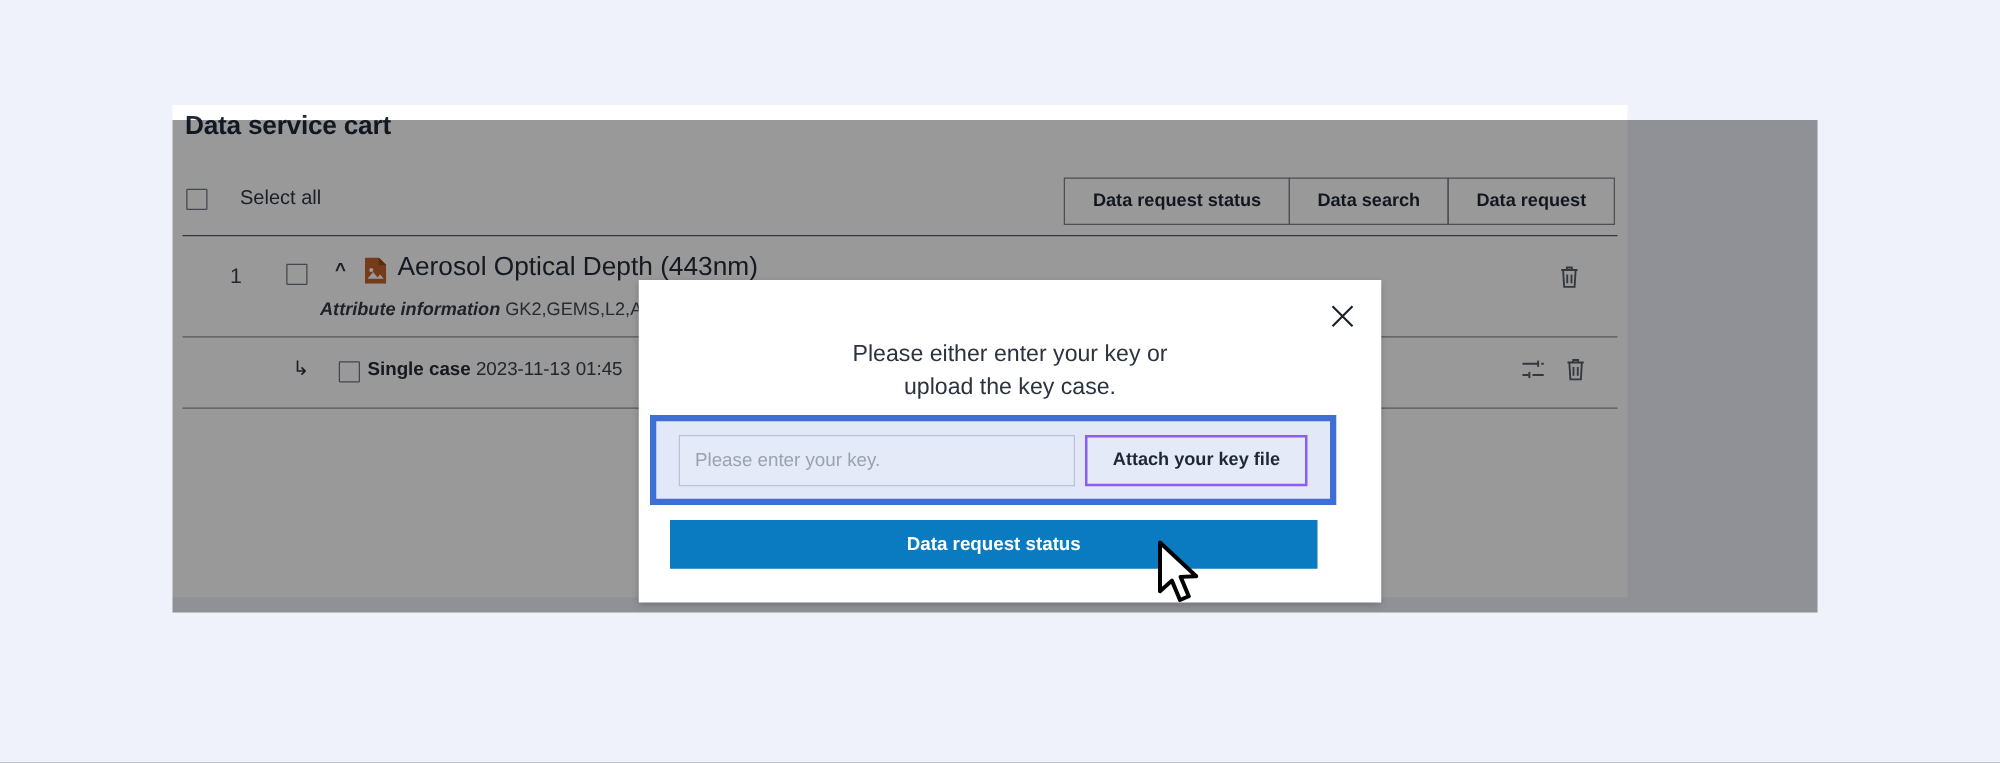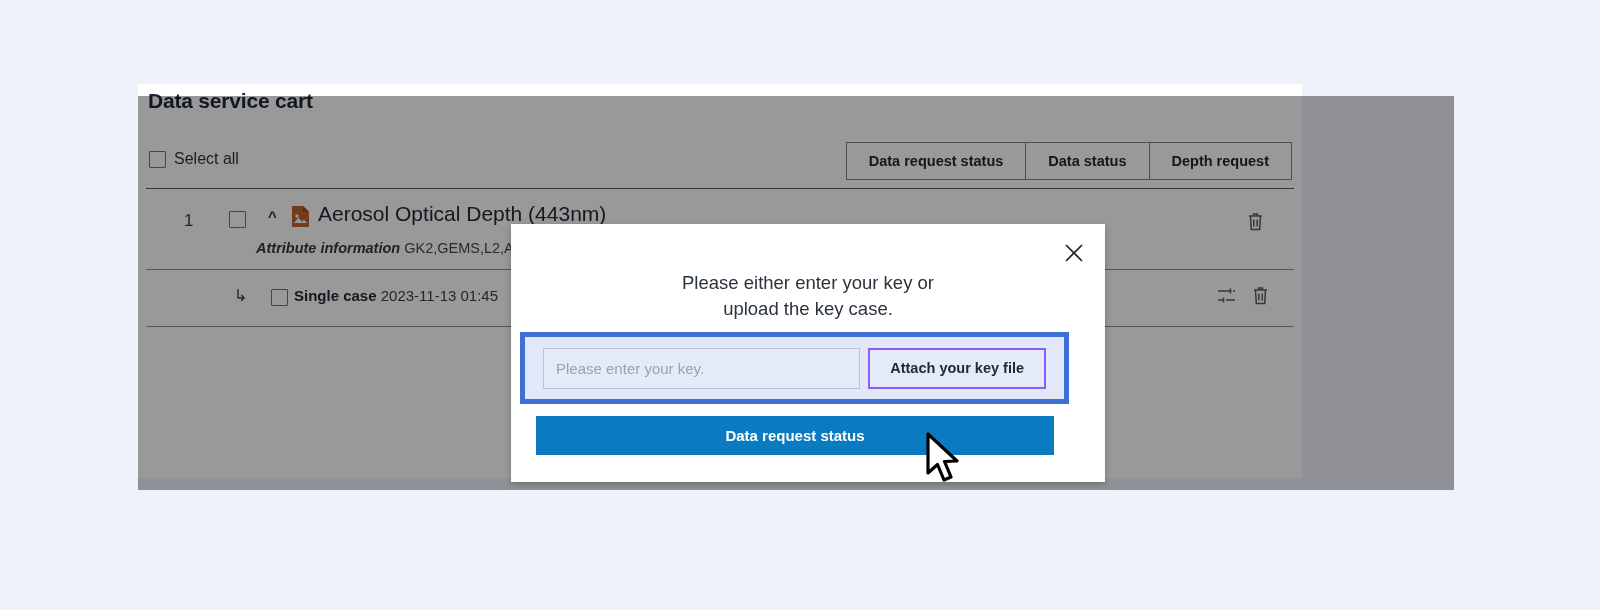--- a/index.html
+++ b/index.html
@@ -54,21 +54,21 @@
     top: 55px;
     width: 100%;
     height: 46px;
   }
   .select-all {
     position: absolute;
     left: 11px;
     top: 11px;
     display: flex;
     align-items: center;
-    gap: 8px;
+    gap: 26px;
   }
   .cbx {
     width: 17px;
     height: 17px;
     border: 1.5px solid #6f7680;
     background: transparent;
     box-sizing: border-box;
     border-radius: 1px;
     display: inline-block;
   }
@@ -326,22 +326,22 @@
 
   <div class="panel-title">Data service cart</div>
 
   <div class="toolbar">
     <div class="select-all">
       <span class="cbx"></span>
       <span class="select-all-label">Select all</span>
     </div>
     <div class="btn-group">
       <button class="tbtn">Data request status</button>
-      <button class="tbtn">Data status</button>
-      <button class="tbtn">Depth request</button>
+      <button class="tbtn">Data search</button>
+      <button class="tbtn">Data request</button>
     </div>
   </div>
 
   <div class="list">
 
     <div class="row-main">
       <div class="row-index">1</div>
       <span class="cbx row-cbx"></span>
       <span class="caret">^</span>
       <span class="file-icon">

